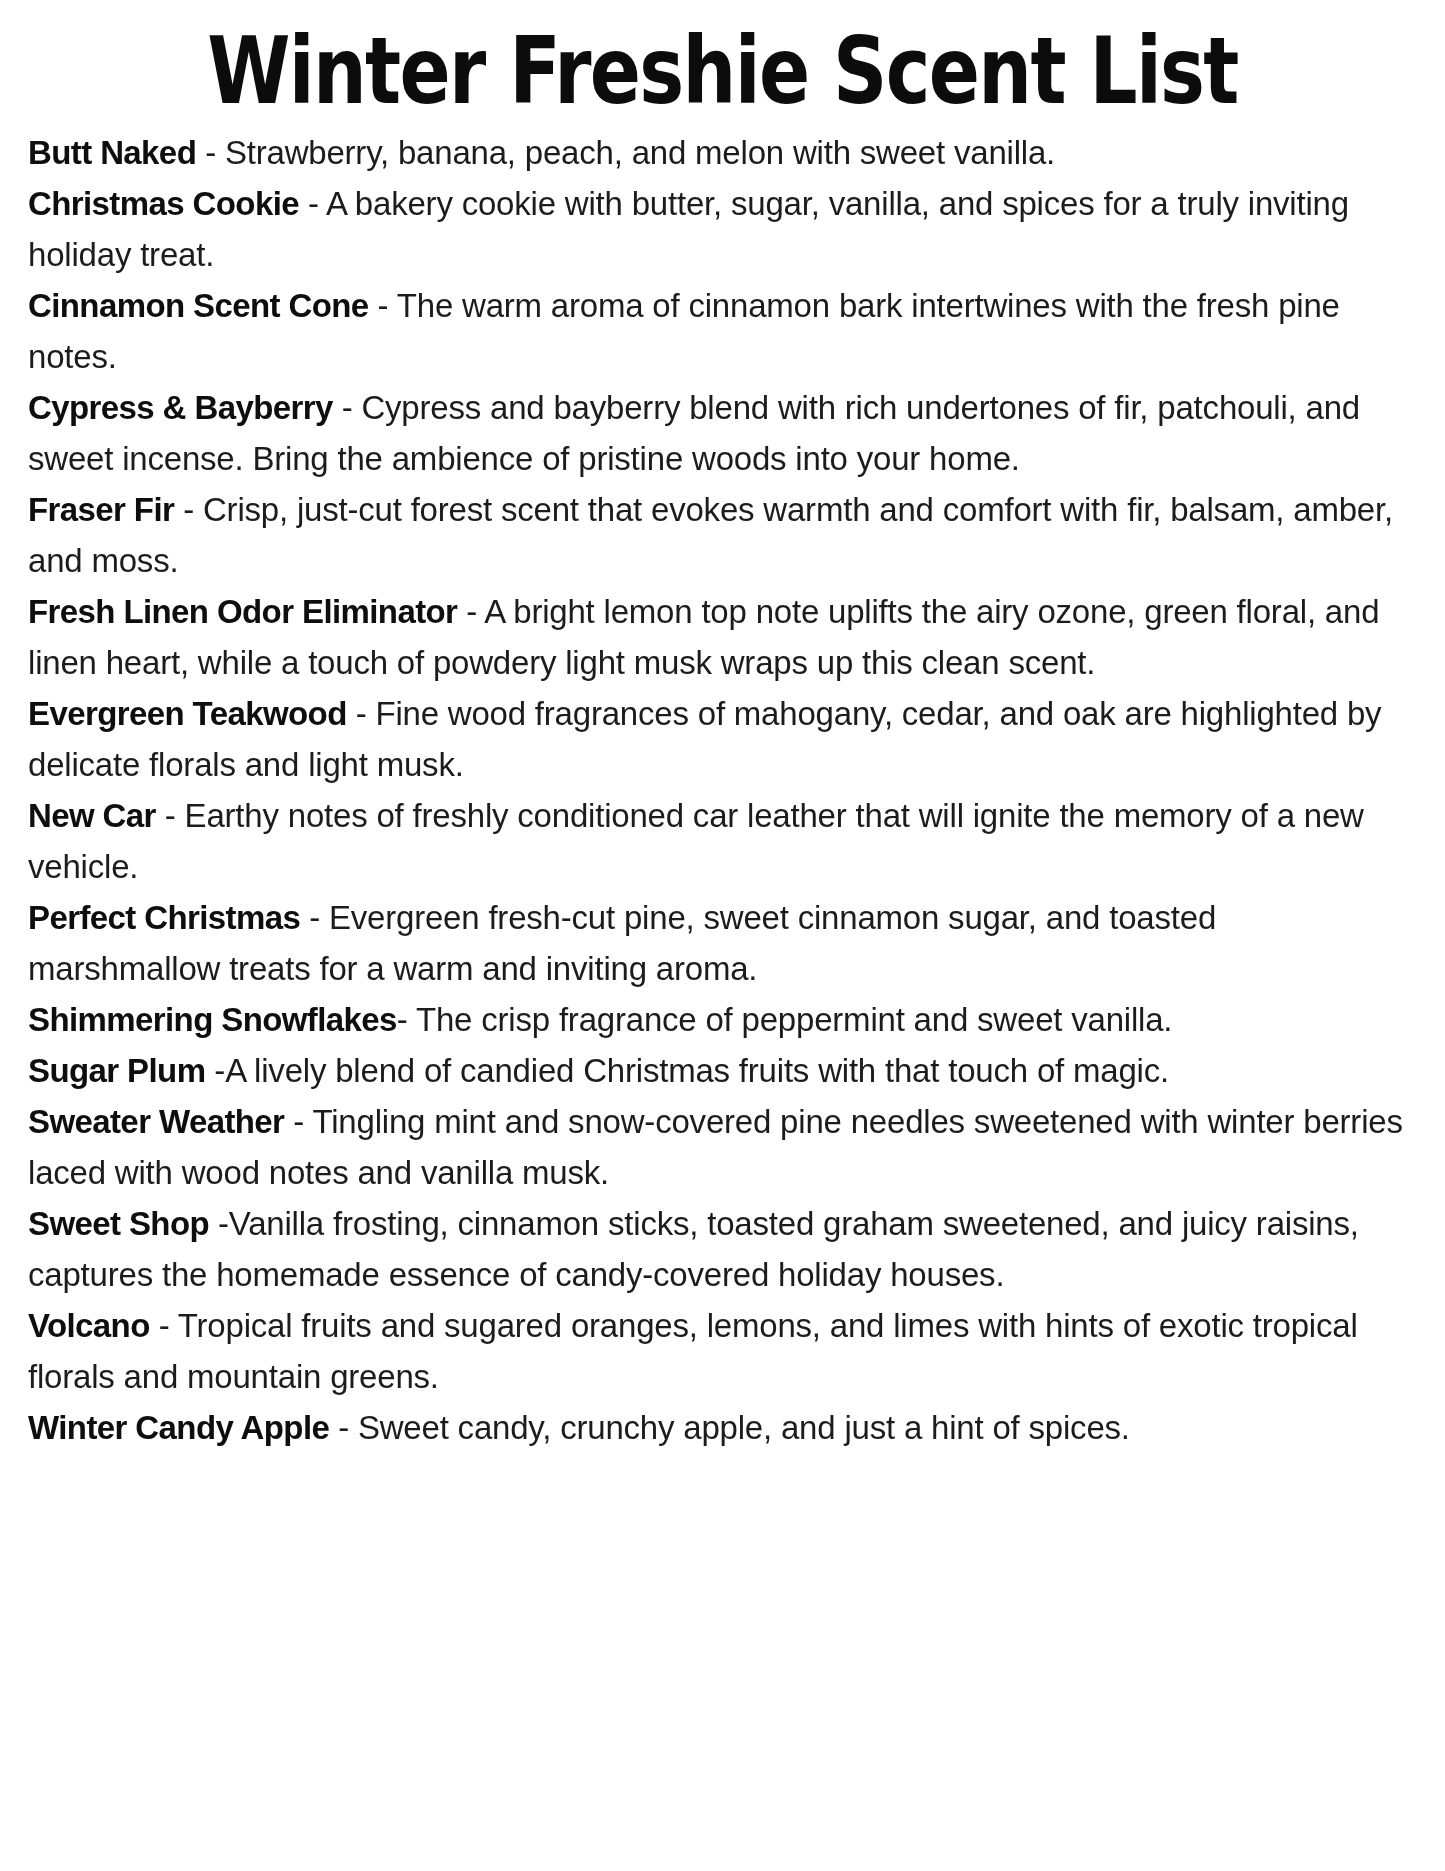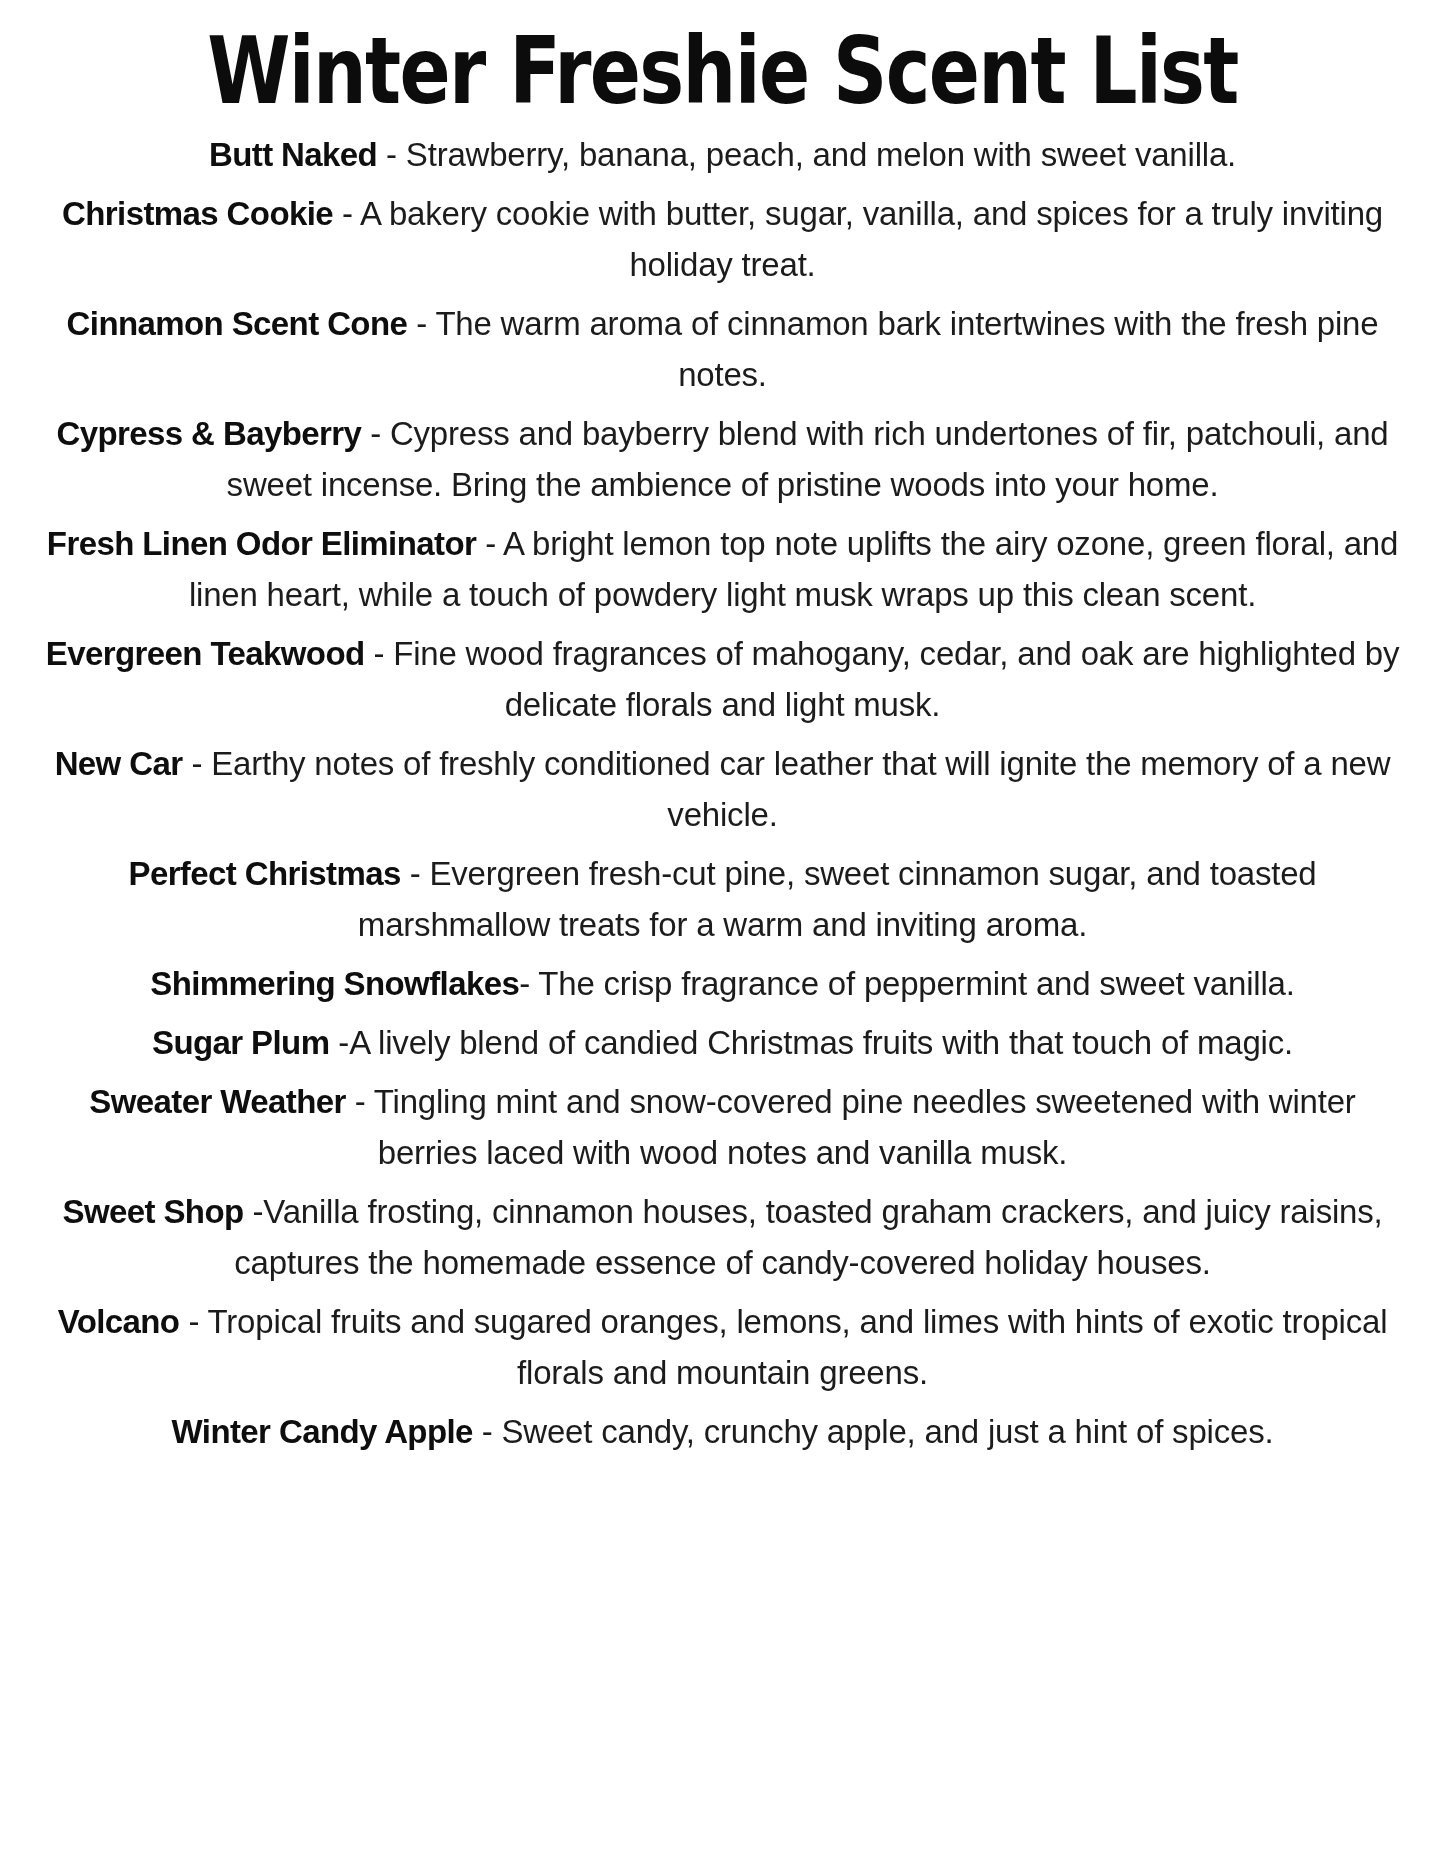--- a/index.html
+++ b/index.html
@@ -34,23 +34,22 @@
     white-space: nowrap;
   }
   .scent-list {
     padding: 0 28px 40px 28px;
     font-size: 33px;
     line-height: 51px;
     letter-spacing: -0.2px;
     color: #1c1c1c;
   }
   p.scent {
-    margin: 8px;
+    margin: 0;
     padding: 0;
-    text-align: center;
   }
   b.scent-name {
     font-weight: bold;
     color: #0e0e0e;
     letter-spacing: -0.6px;
   }
 </style>
 </head>
 <body>
 
@@ -61,36 +60,37 @@
   <div class="scent-list">
 
     <p class="scent"><b class="scent-name">Butt Naked</b><span class="scent-desc"> - Strawberry, banana, peach, and melon with sweet vanilla.</span></p>
 
     <p class="scent"><b class="scent-name">Christmas Cookie</b><span class="scent-desc"> - A bakery cookie with butter, sugar, vanilla, and spices for a truly inviting holiday treat.</span></p>
 
     <p class="scent"><b class="scent-name">Cinnamon Scent Cone</b><span class="scent-desc"> - The warm aroma of cinnamon bark intertwines with the fresh pine notes.</span></p>
 
     <p class="scent"><b class="scent-name">Cypress &amp; Bayberry</b><span class="scent-desc"> - Cypress and bayberry blend with rich undertones of fir, patchouli, and sweet incense. Bring the ambience of pristine woods into your home.</span></p>
 
+    <p class="scent"><b class="scent-name">Fraser Fir</b><span class="scent-desc"> - Crisp, just-cut forest scent that evokes warmth and comfort with fir, balsam, amber, and moss.</span></p>
 
     <p class="scent"><b class="scent-name">Fresh Linen Odor Eliminator</b><span class="scent-desc"> - A bright lemon top note uplifts the airy ozone, green floral, and linen heart, while a touch of powdery light musk wraps up this clean scent.</span></p>
 
     <p class="scent"><b class="scent-name">Evergreen Teakwood</b><span class="scent-desc"> - Fine wood fragrances of mahogany, cedar, and oak are highlighted by delicate florals and light musk.</span></p>
 
     <p class="scent"><b class="scent-name">New Car</b><span class="scent-desc"> - Earthy notes of freshly conditioned car leather that will ignite the memory of a new vehicle.</span></p>
 
 
     <p class="scent"><b class="scent-name">Perfect Christmas</b><span class="scent-desc"> - Evergreen fresh-cut pine, sweet cinnamon sugar, and toasted marshmallow treats for a warm and inviting aroma.</span></p>
 
     <p class="scent"><b class="scent-name">Shimmering Snowflakes</b><span class="scent-desc">- The crisp fragrance of peppermint and sweet vanilla.</span></p>
 
     <p class="scent"><b class="scent-name">Sugar Plum</b><span class="scent-desc"> -A lively blend of candied Christmas fruits with that touch of magic.</span></p>
 
     <p class="scent"><b class="scent-name">Sweater Weather</b><span class="scent-desc"> - Tingling mint and snow-covered pine needles sweetened with winter berries laced with wood notes and vanilla musk.</span></p>
 
-    <p class="scent"><b class="scent-name">Sweet Shop</b><span class="scent-desc"> -Vanilla frosting, cinnamon houses, toasted graham crackers, and juicy raisins, captures the homemade essence of candy-covered holiday houses.</span></p>
+    <p class="scent"><b class="scent-name">Sweet Shop</b><span class="scent-desc"> -Vanilla frosting, cinnamon sticks, toasted graham sweetened, and juicy raisins, captures the homemade essence of candy-covered holiday houses.</span></p>
 
     <p class="scent"><b class="scent-name">Volcano</b><span class="scent-desc"> - Tropical fruits and sugared oranges, lemons, and limes with hints of exotic tropical florals and mountain greens.</span></p>
 
     <p class="scent"><b class="scent-name">Winter Candy Apple</b><span class="scent-desc"> - Sweet candy, crunchy apple, and just a hint of spices.</span></p>
 
   </div>
 </div>
 
 </body></html>

